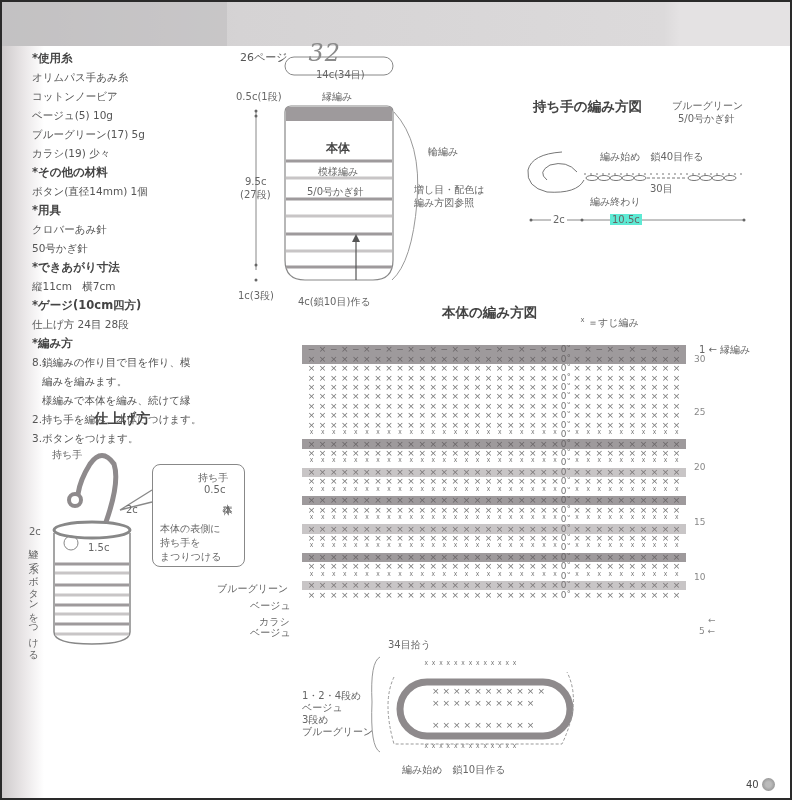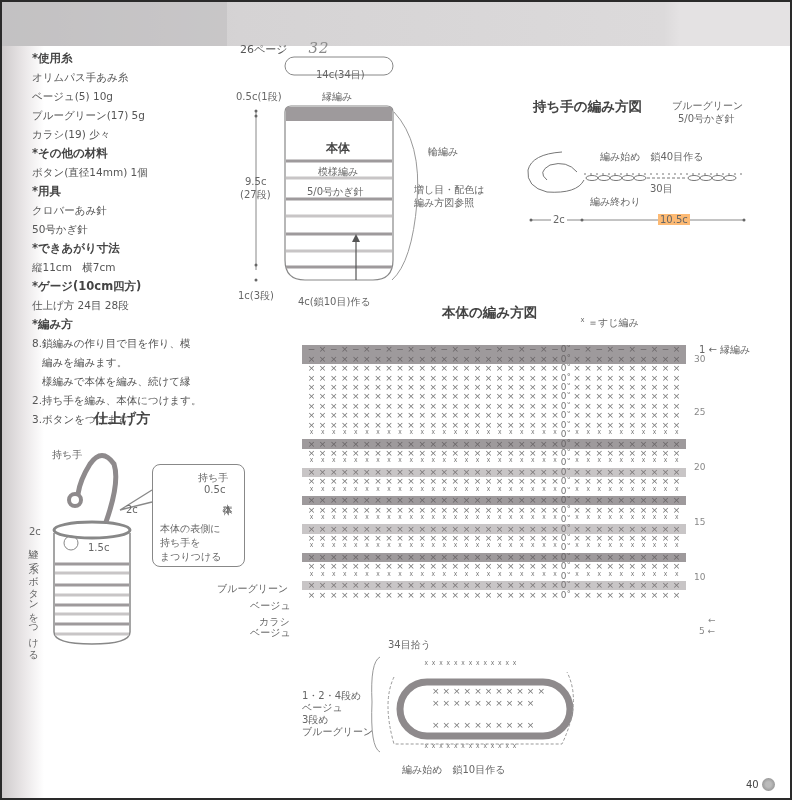--- a/index.html
+++ b/index.html
@@ -3,21 +3,21 @@
 <meta charset="utf-8">
 <style>
   * { box-sizing: border-box; margin: 0; padding: 0; }
   html, body { width: 792px; height: 800px; overflow: hidden; background: #2a2a2a; }
   body { font-family: "DejaVu Sans", sans-serif; color: #555; }
   .page { position: absolute; left: 2px; top: 2px; width: 788px; height: 796px; background: #fff; overflow: hidden; }
   .spine { position: absolute; left: 0; top: 0; width: 42px; height: 100%; background: linear-gradient(to right, #cfcbcc 0%, #ebe8e9 55%, #fff 100%); }
   .header-band { position: absolute; left: 0; top: 0; width: 100%; height: 44px; background: linear-gradient(to right, #c8c6c7 0%, #d5d3d4 30%, #dcdadb 84%, #e4e2e3 86%, #e4e2e3 100%); }
   .header-band .darker { position:absolute; left:0; top:0; width:225px; height:44px; background:#c0bebf; opacity:.6; }
   .page-ref { position: absolute; left: 238px; top: 22px; font-size: 11px; color: #555; display:flex; align-items: baseline; gap: 21px; margin-top: 15px; }
-  .page-ref .num { font-family: "DejaVu Serif", serif; font-style: italic; font-size: 15px; color: #8a8a8a; letter-spacing: 1px; }
+  .page-ref .num { font-family: "DejaVu Serif", serif; font-style: italic; font-size: 24px; color: #8a8a8a; letter-spacing: 1px; }
 
   
   .specs { position: absolute; left: 10px; top: 47px; width: 220px; font-size: 10.5px; line-height: 19px; color: #555; margin-left: 20px; }
   .specs .h { font-weight: bold; color: #444; font-size: 11.5px; }
   .specs .indent { padding-left: 10px; }
 
   .finish-title { position: absolute; left: 92px; top: 408px; font-weight: bold; font-size: 14px; color: #444; }
   .lbl { position: absolute; font-size: 10px; color: #666; white-space: nowrap; }
   .lbl.bold { font-weight: bold; color: #444; }
   .vert { writing-mode: vertical-rl; font-size: 10px; color: #666; letter-spacing: 1px; }
@@ -47,20 +47,21 @@
       <div class="darker"></div>
     </div>
   <div class="page-ref">
     <span>26ページ</span>
     <span class="num">32</span>
   </div>
 
   <div class="specs">
     <div class="h">*使用糸</div>
     <div>オリムパス手あみ糸</div>
+    <div>コットンノービア</div>
     <div>ベージュ(5) 10g</div>
     <div>ブルーグリーン(17) 5g</div>
     <div>カラシ(19) 少々</div>
     <div class="h">*その他の材料</div>
     <div>ボタン(直径14mm) 1個</div>
     <div class="h">*用具</div>
     <div>クロバーあみ針</div>
     <div>50号かぎ針</div>
     <div class="h">*できあがり寸法</div>
     <div>縦11cm　横7cm</div>
@@ -157,21 +158,21 @@
   <div class="lbl" style="left:236px;top:287px">1c(3段)</div>
   <div class="lbl" style="left:296px;top:293px">4c(鎖10目)作る</div>
 
   <div class="diagram-title" style="left:531px;top:96px">持ち手の編み方図</div>
   <div class="lbl" style="left:670px;top:97px">ブルーグリーン</div>
   <div class="lbl" style="left:676px;top:110px">5/0号かぎ針</div>
   <div class="lbl" style="left:598px;top:148px">編み始め　鎖40目作る</div>
   <div class="lbl" style="left:648px;top:180px">30目</div>
   <div class="lbl" style="left:588px;top:193px">編み終わり</div>
   <div class="lbl" style="left:549px;top:212px;background:#fff;padding:0 2px">2c</div>
-  <div class="lbl" style="left:656px;top:212px;background:#fdba74;padding:0 2px">10.5c</div>
+  <div class="lbl" style="left:608px;top:212px;background:#5eead4;padding:0 2px">10.5c</div>
 
   <div class="finish-title">仕上げ方</div>
   <div class="lbl" style="left:50px;top:446px">持ち手</div>
   <div class="lbl" style="left:124px;top:502px">2c</div>
   <div class="lbl" style="left:27px;top:524px">2c</div>
   <div class="lbl" style="left:86px;top:540px">1.5c</div>
   <div class="lbl vert" style="left:24px;top:540px;position:absolute">縫い糸でボタンをつける</div>
   <div class="callout-box"></div>
   <div class="lbl" style="left:196px;top:469px">持ち手</div>
   <div class="lbl" style="left:202px;top:482px">0.5c</div>

